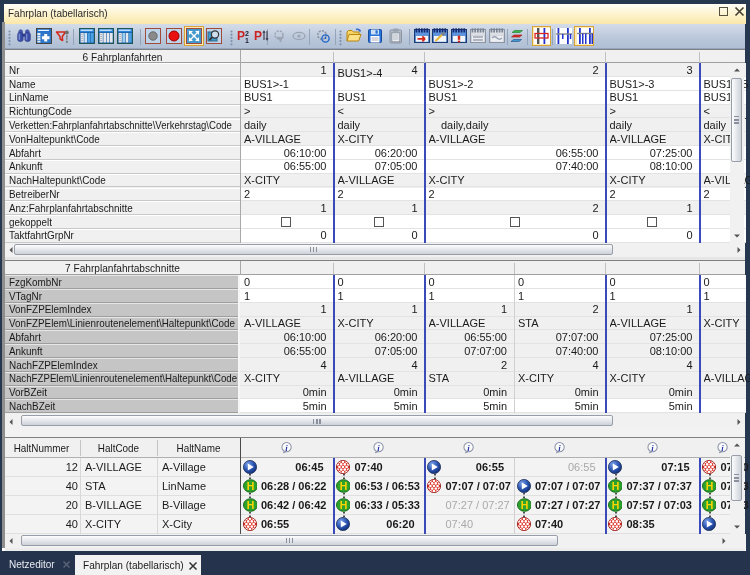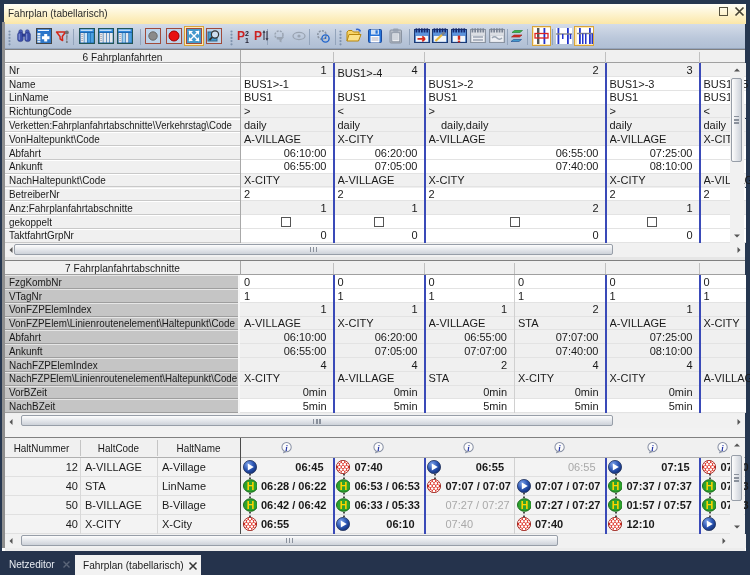--- a/index.html
+++ b/index.html
@@ -684,21 +684,21 @@
 <div class="abs" style="left:157px;top:440px;width:1px;height:15.5px;background:#c4c4c4;"></div>
 <div class="abs" style="left:5px;top:457.5px;width:740px;height:19.07px;background:#f3f3f3;border-bottom:1px solid #e0e0e0;box-sizing:border-box;"></div>
 <div class="cell" style="left:5px;top:461px;width:73px;text-align:right;">12</div>
 <div class="cell" style="left:85px;top:461px;">A-VILLAGE</div>
 <div class="cell" style="left:162px;top:461px;">A-Village</div>
 <div class="abs" style="left:5px;top:476.57px;width:740px;height:19.07px;background:#f3f3f3;border-bottom:1px solid #e0e0e0;box-sizing:border-box;"></div>
 <div class="cell" style="left:5px;top:480.07px;width:73px;text-align:right;">40</div>
 <div class="cell" style="left:85px;top:480.07px;">STA</div>
 <div class="cell" style="left:162px;top:480.07px;">LinName</div>
 <div class="abs" style="left:5px;top:495.64px;width:740px;height:19.07px;background:#f3f3f3;border-bottom:1px solid #e0e0e0;box-sizing:border-box;"></div>
-<div class="cell" style="left:5px;top:499.14px;width:73px;text-align:right;">50</div>
+<div class="cell" style="left:5px;top:499.14px;width:73px;text-align:right;">20</div>
 <div class="cell" style="left:85px;top:499.14px;">B-VILLAGE</div>
 <div class="cell" style="left:162px;top:499.14px;">B-Village</div>
 <div class="abs" style="left:5px;top:514.71px;width:740px;height:19.07px;background:#f3f3f3;border-bottom:1px solid #e0e0e0;box-sizing:border-box;"></div>
 <div class="cell" style="left:5px;top:518.21px;width:73px;text-align:right;">40</div>
 <div class="cell" style="left:85px;top:518.21px;">X-CITY</div>
 <div class="cell" style="left:162px;top:518.21px;">X-City</div>
 <div class="abs" style="left:80px;top:457.5px;width:1px;height:76.28px;background:#d8d8d8;"></div>
 <div class="abs" style="left:157px;top:457.5px;width:1px;height:76.28px;background:#d8d8d8;"></div>
 <div class="abs" style="left:239.5px;top:438px;width:1.6px;height:95.78px;background:#4a4a4a;"></div>
 <div class="abs" style="left:513.5px;top:457.5px;width:1px;height:76.28px;background:#d0d0d0;"></div>
@@ -775,21 +775,21 @@
     <use href="#stp"></use>
   </svg>
 <div class="t3" style="left:354.5px;top:480.07px;">06:53 / 06:53</div>
 <svg class="abs" style="left:336px;top:497.94px" width="14" height="14" viewBox="0 0 14 14">
     <use href="#stp"></use>
   </svg>
 <div class="t3" style="left:354.5px;top:499.14px;">06:33 / 05:33</div>
 <svg class="abs" style="left:336px;top:517.01px" width="14" height="14" viewBox="0 0 14 14">
     <use href="#dep"></use>
   </svg>
-<div class="t3" style="left:333.5px;top:518.21px;width:81px;text-align:right;">06:10</div>
+<div class="t3" style="left:333.5px;top:518.21px;width:81px;text-align:right;">06:20</div>
 <svg class="abs" style="left:427px;top:459.8px" width="14" height="14" viewBox="0 0 14 14">
     <use href="#dep"></use>
   </svg>
 <div class="t3" style="left:424.5px;top:461px;width:79.5px;text-align:right;">06:55</div>
 <svg class="abs" style="left:427px;top:478.87px" width="14" height="14" viewBox="0 0 14 14">
     <use href="#arr"></use>
   </svg>
 <div class="t3" style="left:445.5px;top:480.07px;">07:07 / 07:07</div>
 <div class="t3g" style="left:445.5px;top:499.14px;">07:27 / 07:27</div>
 <div class="t3g" style="left:445.5px;top:518.21px;">07:40</div>
@@ -810,25 +810,25 @@
     <use href="#dep"></use>
   </svg>
 <div class="t3" style="left:605.5px;top:461px;width:84px;text-align:right;">07:15</div>
 <svg class="abs" style="left:608px;top:478.87px" width="14" height="14" viewBox="0 0 14 14">
     <use href="#stp"></use>
   </svg>
 <div class="t3" style="left:626.5px;top:480.07px;">07:37 / 07:37</div>
 <svg class="abs" style="left:608px;top:497.94px" width="14" height="14" viewBox="0 0 14 14">
     <use href="#stp"></use>
   </svg>
-<div class="t3" style="left:626.5px;top:499.14px;">01:57 / 07:57</div>
+<div class="t3" style="left:626.5px;top:499.14px;">07:57 / 07:03</div>
 <svg class="abs" style="left:608px;top:517.01px" width="14" height="14" viewBox="0 0 14 14">
     <use href="#arr"></use>
   </svg>
-<div class="t3" style="left:626.5px;top:518.21px;">12:10</div>
+<div class="t3" style="left:626.5px;top:518.21px;">08:35</div>
 <svg class="abs" style="left:702px;top:459.8px" width="14" height="14" viewBox="0 0 14 14">
     <use href="#arr"></use>
   </svg>
 <div class="t3" style="left:720.5px;top:461px;">07:50</div>
 <svg class="abs" style="left:702px;top:478.87px" width="14" height="14" viewBox="0 0 14 14">
     <use href="#stp"></use>
   </svg>
 <div class="t3" style="left:720.5px;top:480.07px;">07:23 / 07:23</div>
 <svg class="abs" style="left:702px;top:497.94px" width="14" height="14" viewBox="0 0 14 14">
     <use href="#stp"></use>

